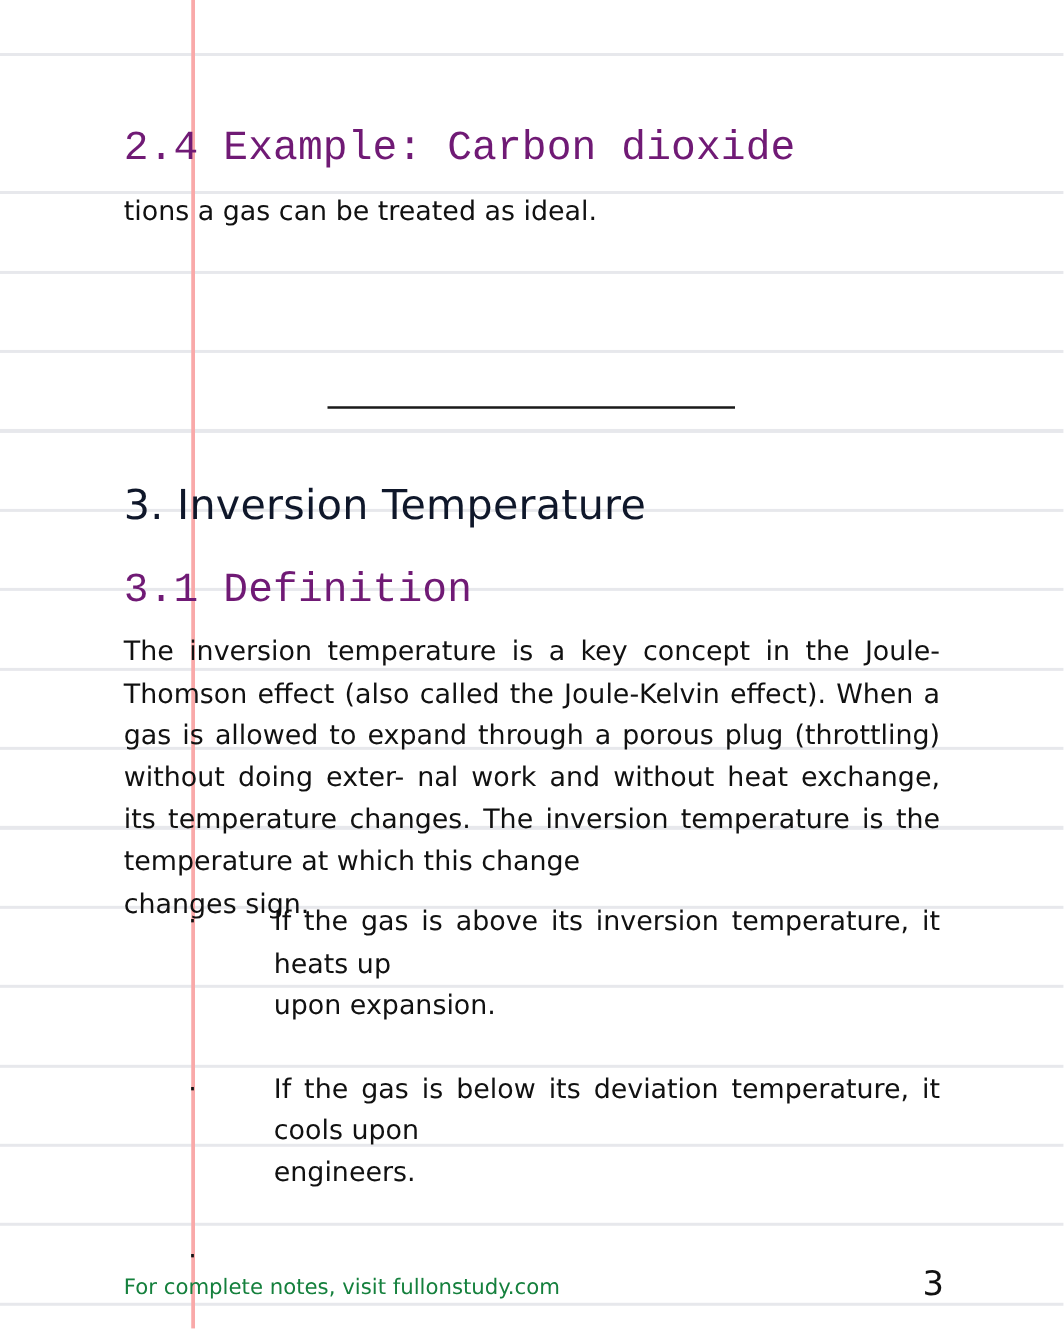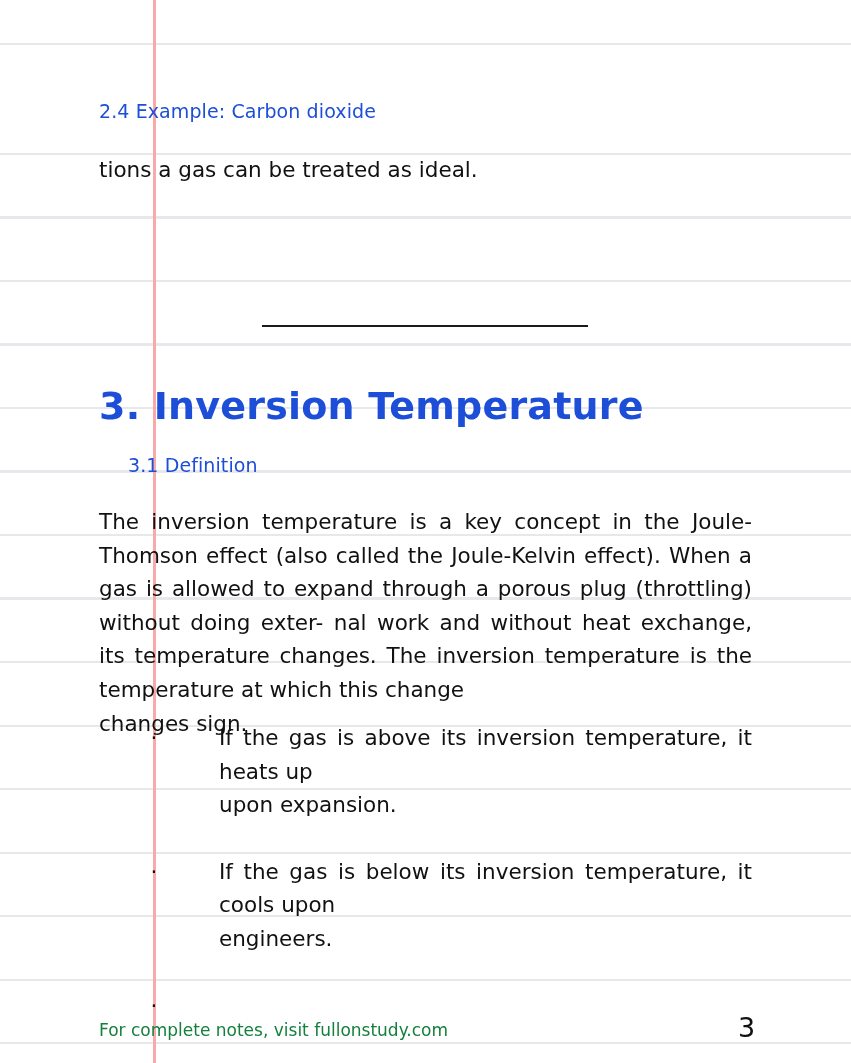--- a/index.html
+++ b/index.html
@@ -47,33 +47,34 @@
     position: absolute;
     left: 99px;
     top: 0;
     width: 653px;
     height: 1063px;
   }
 
   .h-sub {
     position: absolute;
     left: 0;
-    color: #1d4ed8;
-    font-size: 19px;
+    color: #701a75;
+    font-size: 33px;
     font-weight: 400;
     letter-spacing: 0.1px;
     white-space: nowrap;
+    font-family: Liberation Mono, monospace;
   }
 
   .h-main {
     position: absolute;
     left: 0;
-    color: #1d4ed8;
-    font-size: 38px;
-    font-weight: 700;
+    color: #0f172a;
+    font-size: 33px;
+    font-weight: 400;
     letter-spacing: 0.2px;
     white-space: nowrap;
   }
 
   .para {
     position: absolute;
     left: 0;
     width: 653px;
     color: #111111;
     font-size: 21.5px;
@@ -160,38 +161,38 @@
     <div class="h-sub" style="top:100px;">2.4 Example:  Carbon dioxide</div>
 
     <div class="para" style="top:153px;">
       <span class="lastline">tions a gas can be treated as ideal.</span>
     </div>
 
     <div class="sep"></div>
 
     <div class="h-main" style="top:384px;">3.  Inversion Temperature</div>
 
-    <div class="h-sub" style="top:454px;margin-left:29px;">3.1 Definition</div>
+    <div class="h-sub" style="top:454px;">3.1 Definition</div>
 
     <div class="para" style="top:505px;">
       <span>The inversion temperature is a key concept in the Joule-Thomson effect (also called the Joule-Kelvin effect).  When a gas is allowed to expand through a porous plug (throttling) without doing exter- nal work and without heat exchange, its temperature changes.  The inversion temperature is the temperature at which this change</span>
       <span class="lastline">changes sign.</span>
     </div>
 
     <div class="bullets" style="top:721px;">
 
       <div class="bullet-item" style="margin-bottom:33px;">
         <span class="dot">·</span>
         <span>If the gas is above its inversion temperature, it heats up</span>
         <span class="lastline">upon expansion.</span>
       </div>
 
       <div class="bullet-item" style="margin-bottom:33px;">
         <span class="dot">·</span>
-        <span>If the gas is below its inversion temperature, it cools upon</span>
+        <span>If the gas is below its deviation temperature, it cools upon</span>
         <span class="lastline">engineers.</span>
       </div>
 
       <div class="bullet-item">
         <span class="dot">·</span>
       </div>
 
     </div>
 
     <div class="footer-note">For complete notes, visit fullonstudy.com</div>

